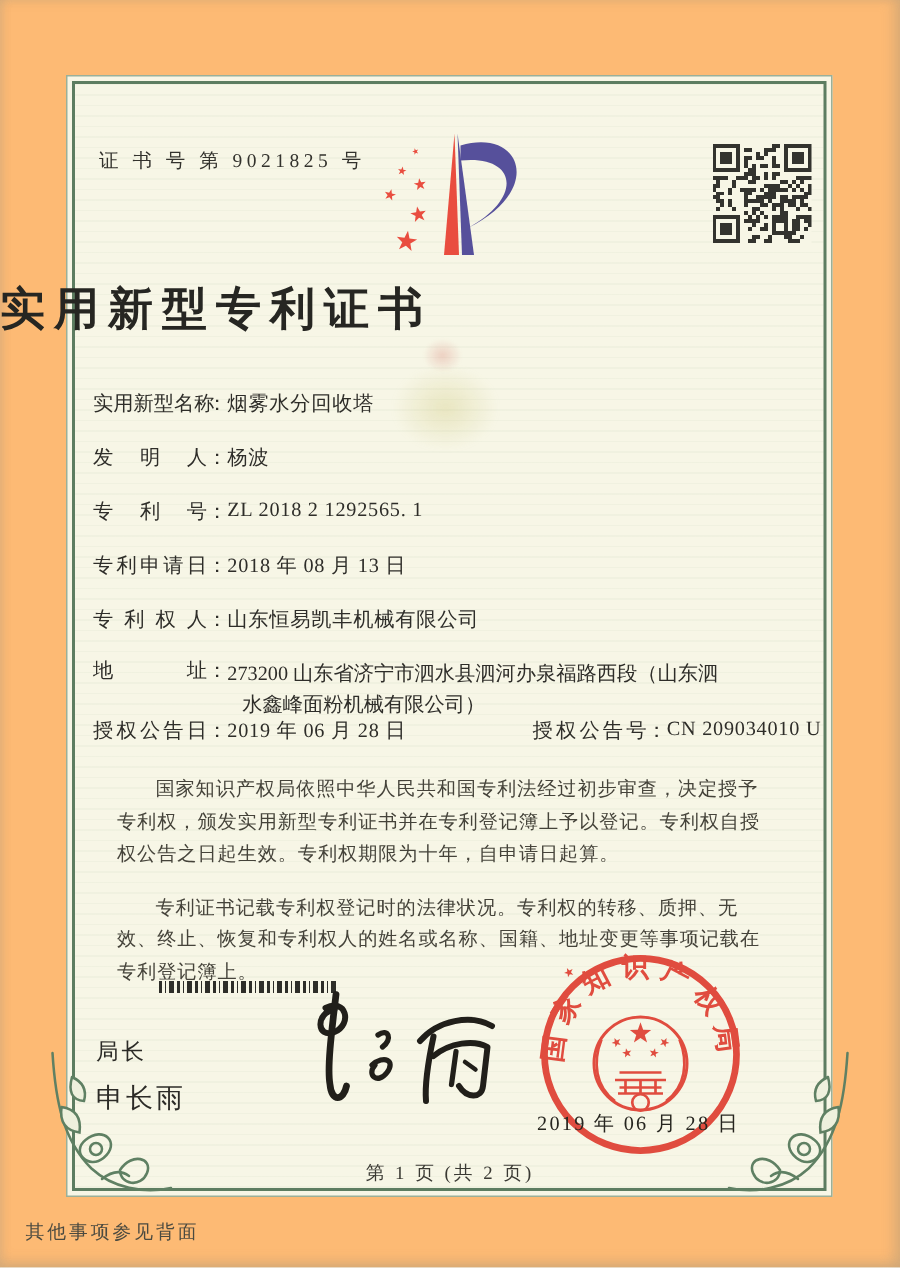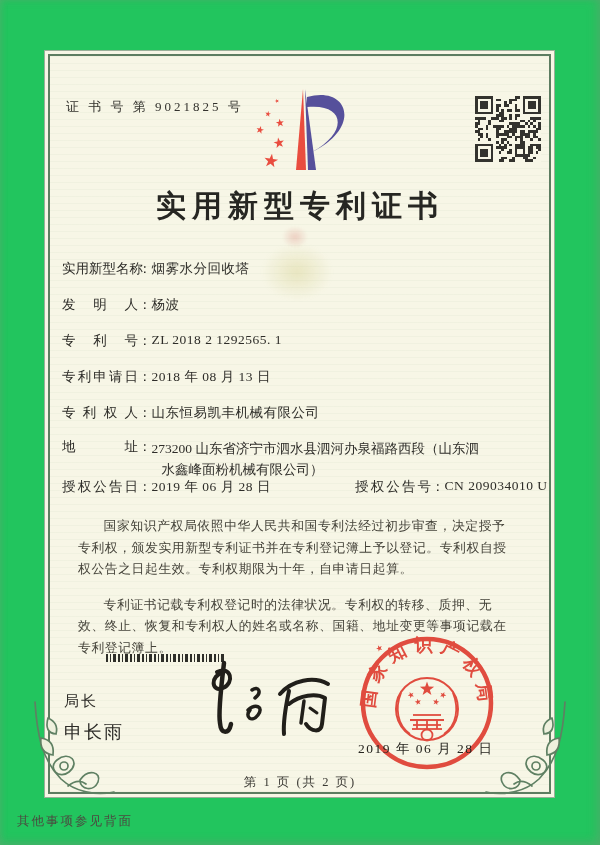--- a/index.html
+++ b/index.html
@@ -1,31 +1,31 @@
 <!DOCTYPE html>
 <html><head>
 <meta charset="utf-8">
 <style>
   html,body{margin:0;padding:0;}
   body{width:600px;height:845px;font-family:"Liberation Serif","DejaVu Serif",serif;}
-  .page{position:relative;width:600px;height:845px;background:#22c55e;overflow:hidden;
+  .page{position:relative;width:600px;height:845px;background:#fdba74;overflow:hidden;
         box-shadow:inset -5px 0 8px rgba(140,140,125,.22), inset 0 -5px 8px rgba(140,140,125,.18), inset 3px 0 5px rgba(160,160,150,.12);}
   
   .frame{position:absolute;left:44px;top:50px;width:509px;height:746px;border:1px solid #9ab09a;background:#f7f6e6;}
   .frame-inner{position:absolute;left:3px;top:3px;right:3px;bottom:3px;border:2.5px solid #5d7d61;
         background:repeating-linear-gradient(180deg, rgba(120,156,118,.055) 0 1px, rgba(0,0,0,0) 1px 7px);}
   
   .stain1{position:absolute;left:262px;top:244px;width:70px;height:56px;border-radius:50%;
           background:radial-gradient(closest-side,rgba(196,188,96,.28),rgba(196,188,96,0));filter:blur(2px);}
   .stain2{position:absolute;left:282px;top:226px;width:26px;height:22px;border-radius:50%;
           background:radial-gradient(closest-side,rgba(214,120,110,.30),rgba(214,120,110,0));filter:blur(1px);}
   .cert-no{position:absolute;left:66px;top:98px;font-size:13px;letter-spacing:3px;color:#33322d;}
   .logo{position:absolute;left:250px;top:82px;width:110px;height:92px;}
   .qr{position:absolute;left:475px;top:96px;width:66px;height:66px;}
-  .title{position:absolute;left:0;top:186px;width:100%;text-align:center;font-size:30px;font-weight:600;
+  .title{position:absolute;left:0;top:186px;width:100%;text-align:left;font-size:30px;font-weight:600;
          letter-spacing:6px;color:#262622;}
   .frow{position:absolute;left:62px;font-size:13.5px;color:#2e2d29;white-space:nowrap;}
   .flab{display:inline-block;width:76px;text-align:justify;text-align-last:justify;vertical-align:top;}
   .fcolon{display:inline-block;vertical-align:top;}
   .fval{display:inline-block;vertical-align:top;letter-spacing:.5px;}
   .addr-val{display:inline-block;vertical-align:top;width:392px;white-space:normal;line-height:21px;}
   .addr-l2{padding-left:10px;text-align:right;}
   .grant2{position:absolute;left:293px;top:0;}
   .legal{position:absolute;left:64px;top:502px;width:460px;font-size:12.8px;line-height:21.5px;
          color:#45433a;letter-spacing:.6px;}

